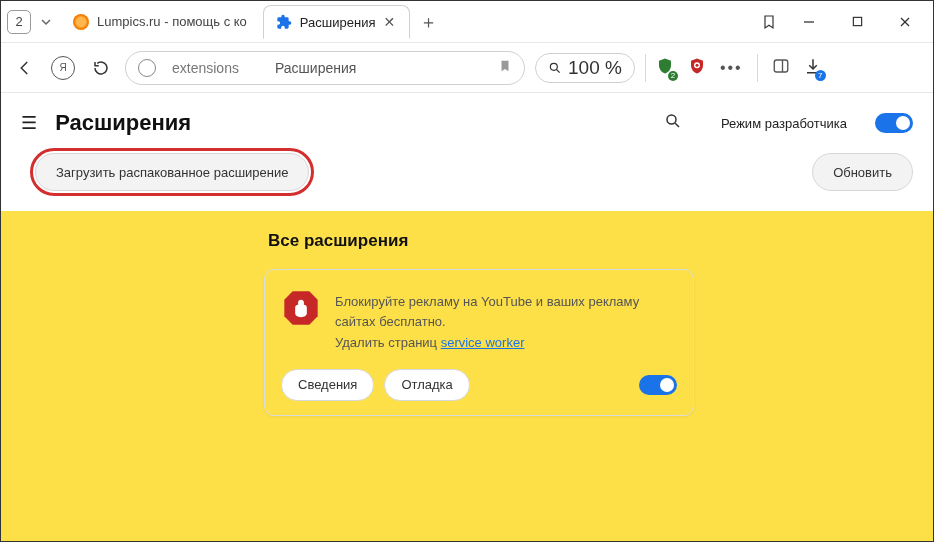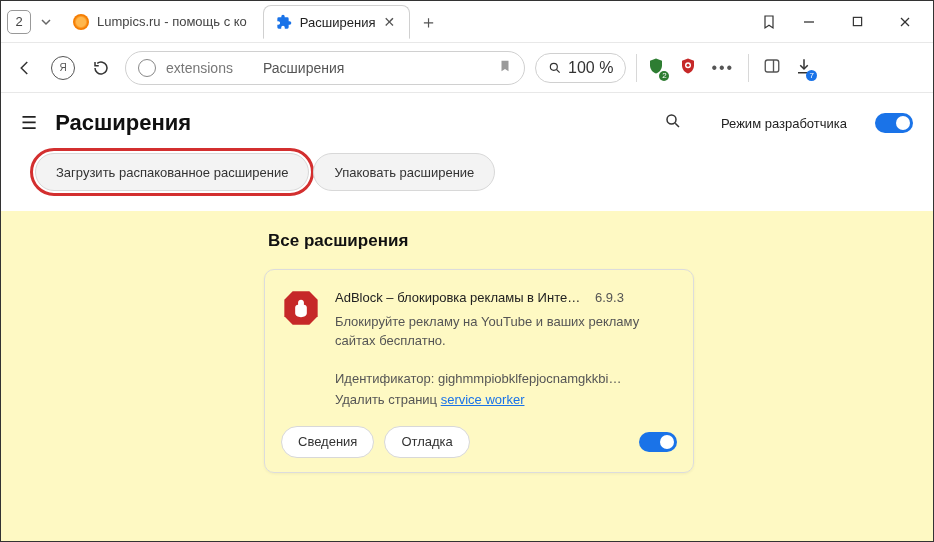--- a/index.html
+++ b/index.html
@@ -79,32 +79,32 @@
     width:24px;height:24px;border:1.5px solid #555;border-radius:50%;
     display:flex;align-items:center;justify-content:center;font-size:10px;color:#555;
   }
   .omnibox {
     flex:0 0 400px;
     height:34px;
     border:1px solid #d0d0d0;
     border-radius:18px;
     display:flex;align-items:center;
     padding:0 12px;
-    gap:10px;
+    gap:16px;
     font-size:14px;
     color:#333;
     position: relative;
   }
   .omnibox .yring{width:18px;height:18px;border:1.5px solid #888;border-radius:50%;}
   .omnibox .ext-label{color:#777;}
   .omnibox .title-label{color:#555;margin-left:20px;}
   .omnibox .bookmark{position:absolute;right:12px;color:#888;}
   .zoom-pill{
     height:30px;border:1px solid #d0d0d0;border-radius:16px;
-    display:flex;align-items:center;gap:6px;padding:0 12px;font-size:16px;color:#333;
+    display:flex;align-items:center;gap:6px;padding:0 12px;font-size:19px;color:#333;
   }
   .divider-v{width:1px;height:28px;background:#d8d8d8;}
   .toolbar .right-icons{display:flex;align-items:center;gap:14px;}
   .shield-ico{color:#2e7d32;font-size:16px;position:relative;}
   .shield-badge{position:absolute;right:-4px;bottom:-2px;background:#2e7d32;color:#fff;font-size:8px;width:10px;height:10px;border-radius:50%;display:flex;align-items:center;justify-content:center;}
   .ublock-ico{color:#c62828;font-size:16px;}
   .dots{letter-spacing:2px;color:#555;}
   .panda{color:#555;font-size:16px;}
   .dl-ico{color:#333;font-size:16px;position:relative;}
   .dl-badge{position:absolute;right:-4px;bottom:-2px;background:#1a73e8;color:#fff;font-size:8px;width:11px;height:11px;border-radius:50%;display:flex;align-items:center;justify-content:center;}
@@ -116,34 +116,35 @@
   .hamburger{font-size:18px;color:#222;}
   .page-title{font-size:22px;font-weight:600;color:#111;}
   .hdr-spacer{flex:1;}
   .hdr-search{font-size:17px;color:#333;}
   .devmode-label{font-size:13px;color:#222;}
 
   
   .dev-row{
     display:flex;align-items:center;gap:4px;
     padding:0 20px 20px 34px;
+    justify-content:space-between;
   }
   .pill-btn{
     height:38px;border:1px solid #d8d8d8;border-radius:20px;background:#f3f3f3;
     display:flex;align-items:center;padding:0 20px;font-size:13px;color:#333;
   }
   .pill-btn.highlight{
     outline:3px solid #d32f2f;outline-offset:2px;border-radius:20px;
   }
   .row-divider{height:1px;background:#e0e0e0;margin:0 0px;}
 
   
   .content{
     position:absolute;left:0;right:0;top:210px;bottom:0;overflow-y:auto;
-    background:#fef9c3;
+    background:#fde047;
     padding-left:24px;
   }
   .content-inner{
     width:430px;margin:20px auto 40px auto;
   }
   .section-title{font-size:17px;font-weight:600;color:#111;margin:0 0 18px 4px;}
   .card{
     border:1px solid #dcdcdc;border-radius:10px;
     padding:18px 16px 14px 16px;
     box-shadow:0 1px 3px rgba(0,0,0,0.06);
@@ -316,43 +317,38 @@
         <circle cx="10" cy="10" r="6"></circle>
         <line x1="15" y1="15" x2="20" y2="20"></line>
       </svg>
   </span>
   <span class="devmode-label" style="margin-left:21px;">Режим разработчика</span>
   <span class="toggle on" style="margin-left:10px;"></span>
 </div>
 
 <div class="dev-row">
   <div class="pill-btn highlight">Загрузить распакованное расширение</div>
-  <div class="pill-btn">Упаковать расширение</div>
+  <div class="pill-btn">Обновить</div>
 </div>
 <div class="row-divider"></div>
 
 <div class="content">
   <div class="content-inner">
     <div class="section-title">Все расширения</div>
 
     <div class="card">
       <div class="card-top">
         <div class="ext-logo">
           <svg viewBox="0 0 48 48">
             <polygon points="14,4 34,4 44,14 44,34 34,44 14,44 4,34 4,14" fill="#c62828"></polygon>
             <path fill="#fff" d="M24 14c-2 0-3.5 1.5-3.5 3.5V20c-2 0-3.5 1.5-3.5 3.5V30c0 3 3 5 7 5s7-2 7-5V23.5c0-2-1.5-3.5-3.5-3.5V17.5c0-2-1.5-3.5-3.5-3.5z"></path>
           </svg>
         </div>
         <div class="ext-body">
-          <div class="ext-title-row">
-            <span class="ext-name">AdBlock – блокировка рекламы в Интер…</span>
-            <span class="ext-ver">6.9.3</span>
-          </div>
           <div class="ext-desc">Блокируйте рекламу на YouTube и ваших рекламу сайтах бесплатно.</div>
-          <div class="ext-id">Идентификатор: gighmmpiobklfepjocnamgkkbi…</div>
           <div class="ext-debug">
             <span>Удалить страниц </span><a href="#">service worker</a>
           </div>
         </div>
       </div>
       <div class="card-bot">
         <div class="chip-btn">Сведения</div>
         <div class="chip-btn">Отладка</div>
         <div class="spacer"></div>
         <div class="toggle on"></div>

